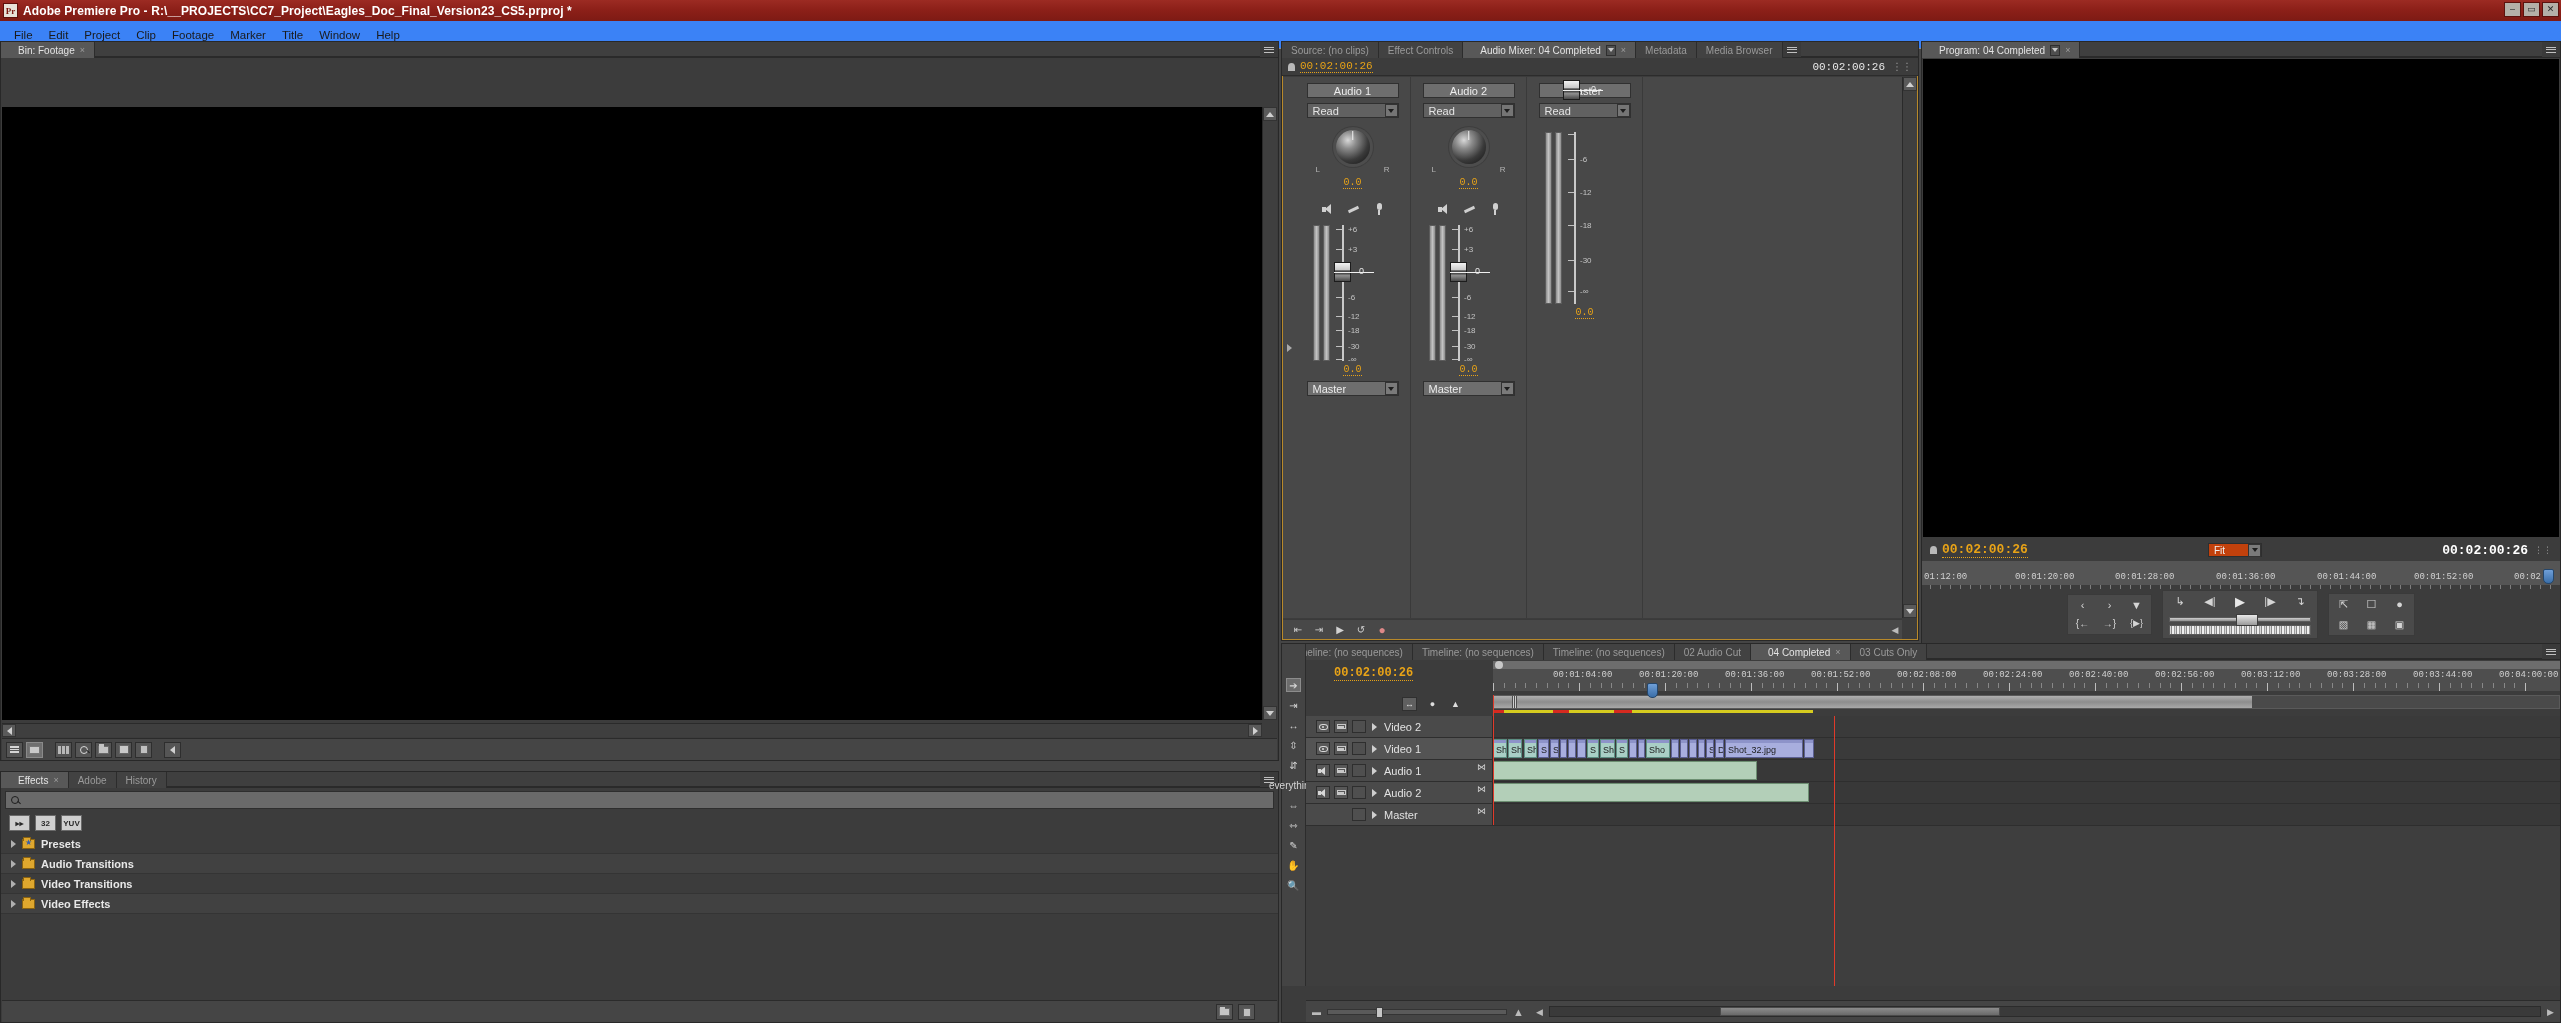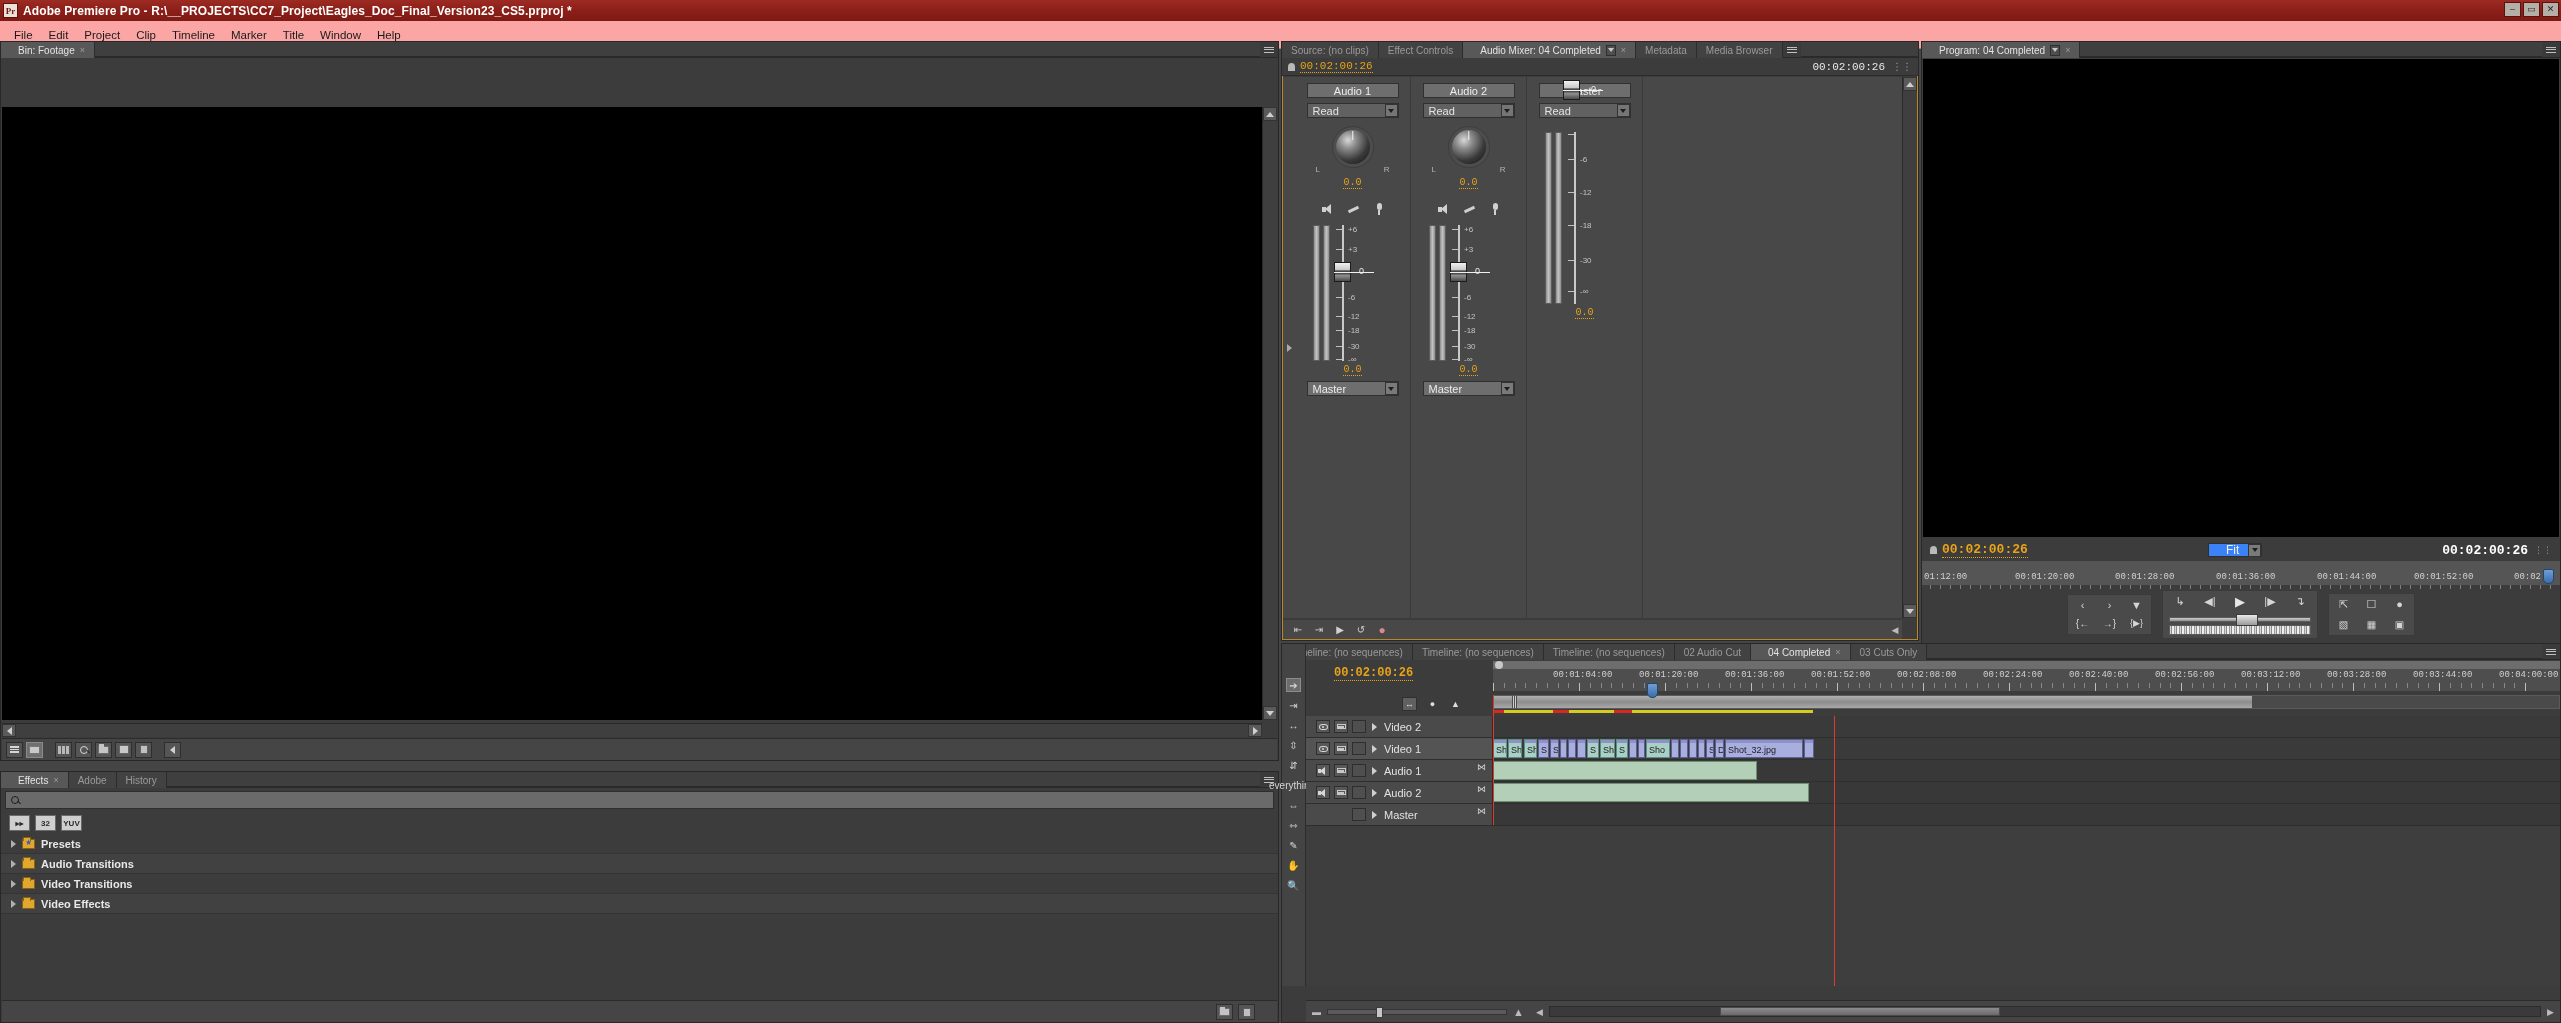--- a/index.html
+++ b/index.html
@@ -28,21 +28,21 @@
   .win-btns { position:absolute; right:2px; top:2px; display:flex; gap:2px; }
   .win-btn {
     width:17px; height:15px; background:#b4b0a8; border:1px solid #5b120d;
     display:flex; align-items:center; justify-content:center;
     font-size:9px; color:#2a2a2a; line-height:1;
   }
 
   
   .menubar {
     position:absolute; left:0; top:21px; width:2561px; height:28px;
-    background:#fca5a5; display:flex; align-items:center; padding-left:6px;
+    background:#3b82f6; display:flex; align-items:center; padding-left:6px;
     border-bottom:1px solid #8b8b8b;
   }
   .menu-item { font-size:11.5px; color:#1a1a1a; padding:2px 8px; cursor:default; }
 
   
   .panel { position:absolute; background:#3c3c3c; border:1px solid #282828; }
   .tabbar {
     height:16px; background:#3a3a3a; display:flex; align-items:stretch;
     border-bottom:1px solid #2a2a2a; position:relative;
   }
@@ -214,23 +214,23 @@
   .mxb { width:14px; height:14px; display:flex; align-items:center; justify-content:center; }
   .mx-vscroll { position:absolute; right:1px; top:35px; bottom:22px; width:15px; background:#3f3f3f; border-left:1px solid #2a2a2a;}
 
   
   #program-panel { left:1921px; top:41px; width:640px; height:620px; background:#3c3c3c; }
   .prog-video { position:absolute; left:1px; right:1px; top:17px; height:478px; background:#000; }
   .prog-timerow { position:absolute; left:0; right:0; top:497px; height:22px; display:flex;
      align-items:center; padding:0 8px; }
   .tc-big-orange { color:#e8a317; font-size:13px; font-family:"Liberation Mono", monospace; font-weight:bold; border-bottom:1px dotted #e8a317;}
   .tc-big-white { color:#ffffff; font-size:13px; font-family:"Liberation Mono", monospace; font-weight:bold;}
-  .fit-select { width:54px; height:14px; background:#3b82f6; border:1px solid #2e2e2e;
-     display:flex; align-items:center; justify-content:space-between; padding-left:17px;
-     font-size:12px; color:#f0f0f0; }
+  .fit-select { width:54px; height:14px; background:#c2410c; border:1px solid #2e2e2e;
+     display:flex; align-items:center; justify-content:space-between; padding-left:5px;
+     font-size:10px; color:#f0f0f0; }
   .prog-ruler { position:absolute; left:0; right:0; top:519px; height:24px; background:#555; }
   .prog-tick-lbl { position:absolute; top:11px; font-size:9px; color:#d2d2d2; font-family:"Liberation Mono", monospace; }
   .prog-ticks { position:absolute; left:0; right:0; top:24px; height:7px; }
   .prog-ticks i { position:absolute; top:0; width:1px; height:4px; background:#7d7d7d; display:block; }
   .prog-controls { position:absolute; left:0; right:0; top:551px; height:42px; display:flex;
      align-items:center; justify-content:center; gap:10px; }
   .ctl-group { background:#4a4a4a; border:1px solid #3a3a3a; display:flex; align-items:center;
      padding:3px 6px; gap:8px; }
   .ctlbtn { width:17px; height:15px; display:flex; align-items:center; justify-content:center; }
   .shuttle { width:142px; }
@@ -311,21 +311,21 @@
       <div class="win-btn">▭</div>
       <div class="win-btn">✕</div>
     </div>
   </div>
 
   <div class="menubar">
     <div class="menu-item">File</div>
     <div class="menu-item">Edit</div>
     <div class="menu-item">Project</div>
     <div class="menu-item">Clip</div>
-    <div class="menu-item">Timeline</div>
+    <div class="menu-item">Footage</div>
     <div class="menu-item">Marker</div>
     <div class="menu-item">Title</div>
     <div class="menu-item">Window</div>
     <div class="menu-item">Help</div>
   </div>
 
   <div class="panel" id="bin-panel">
     <div class="tabbar">
       <div class="tab active">
         <span class="grip"></span>

